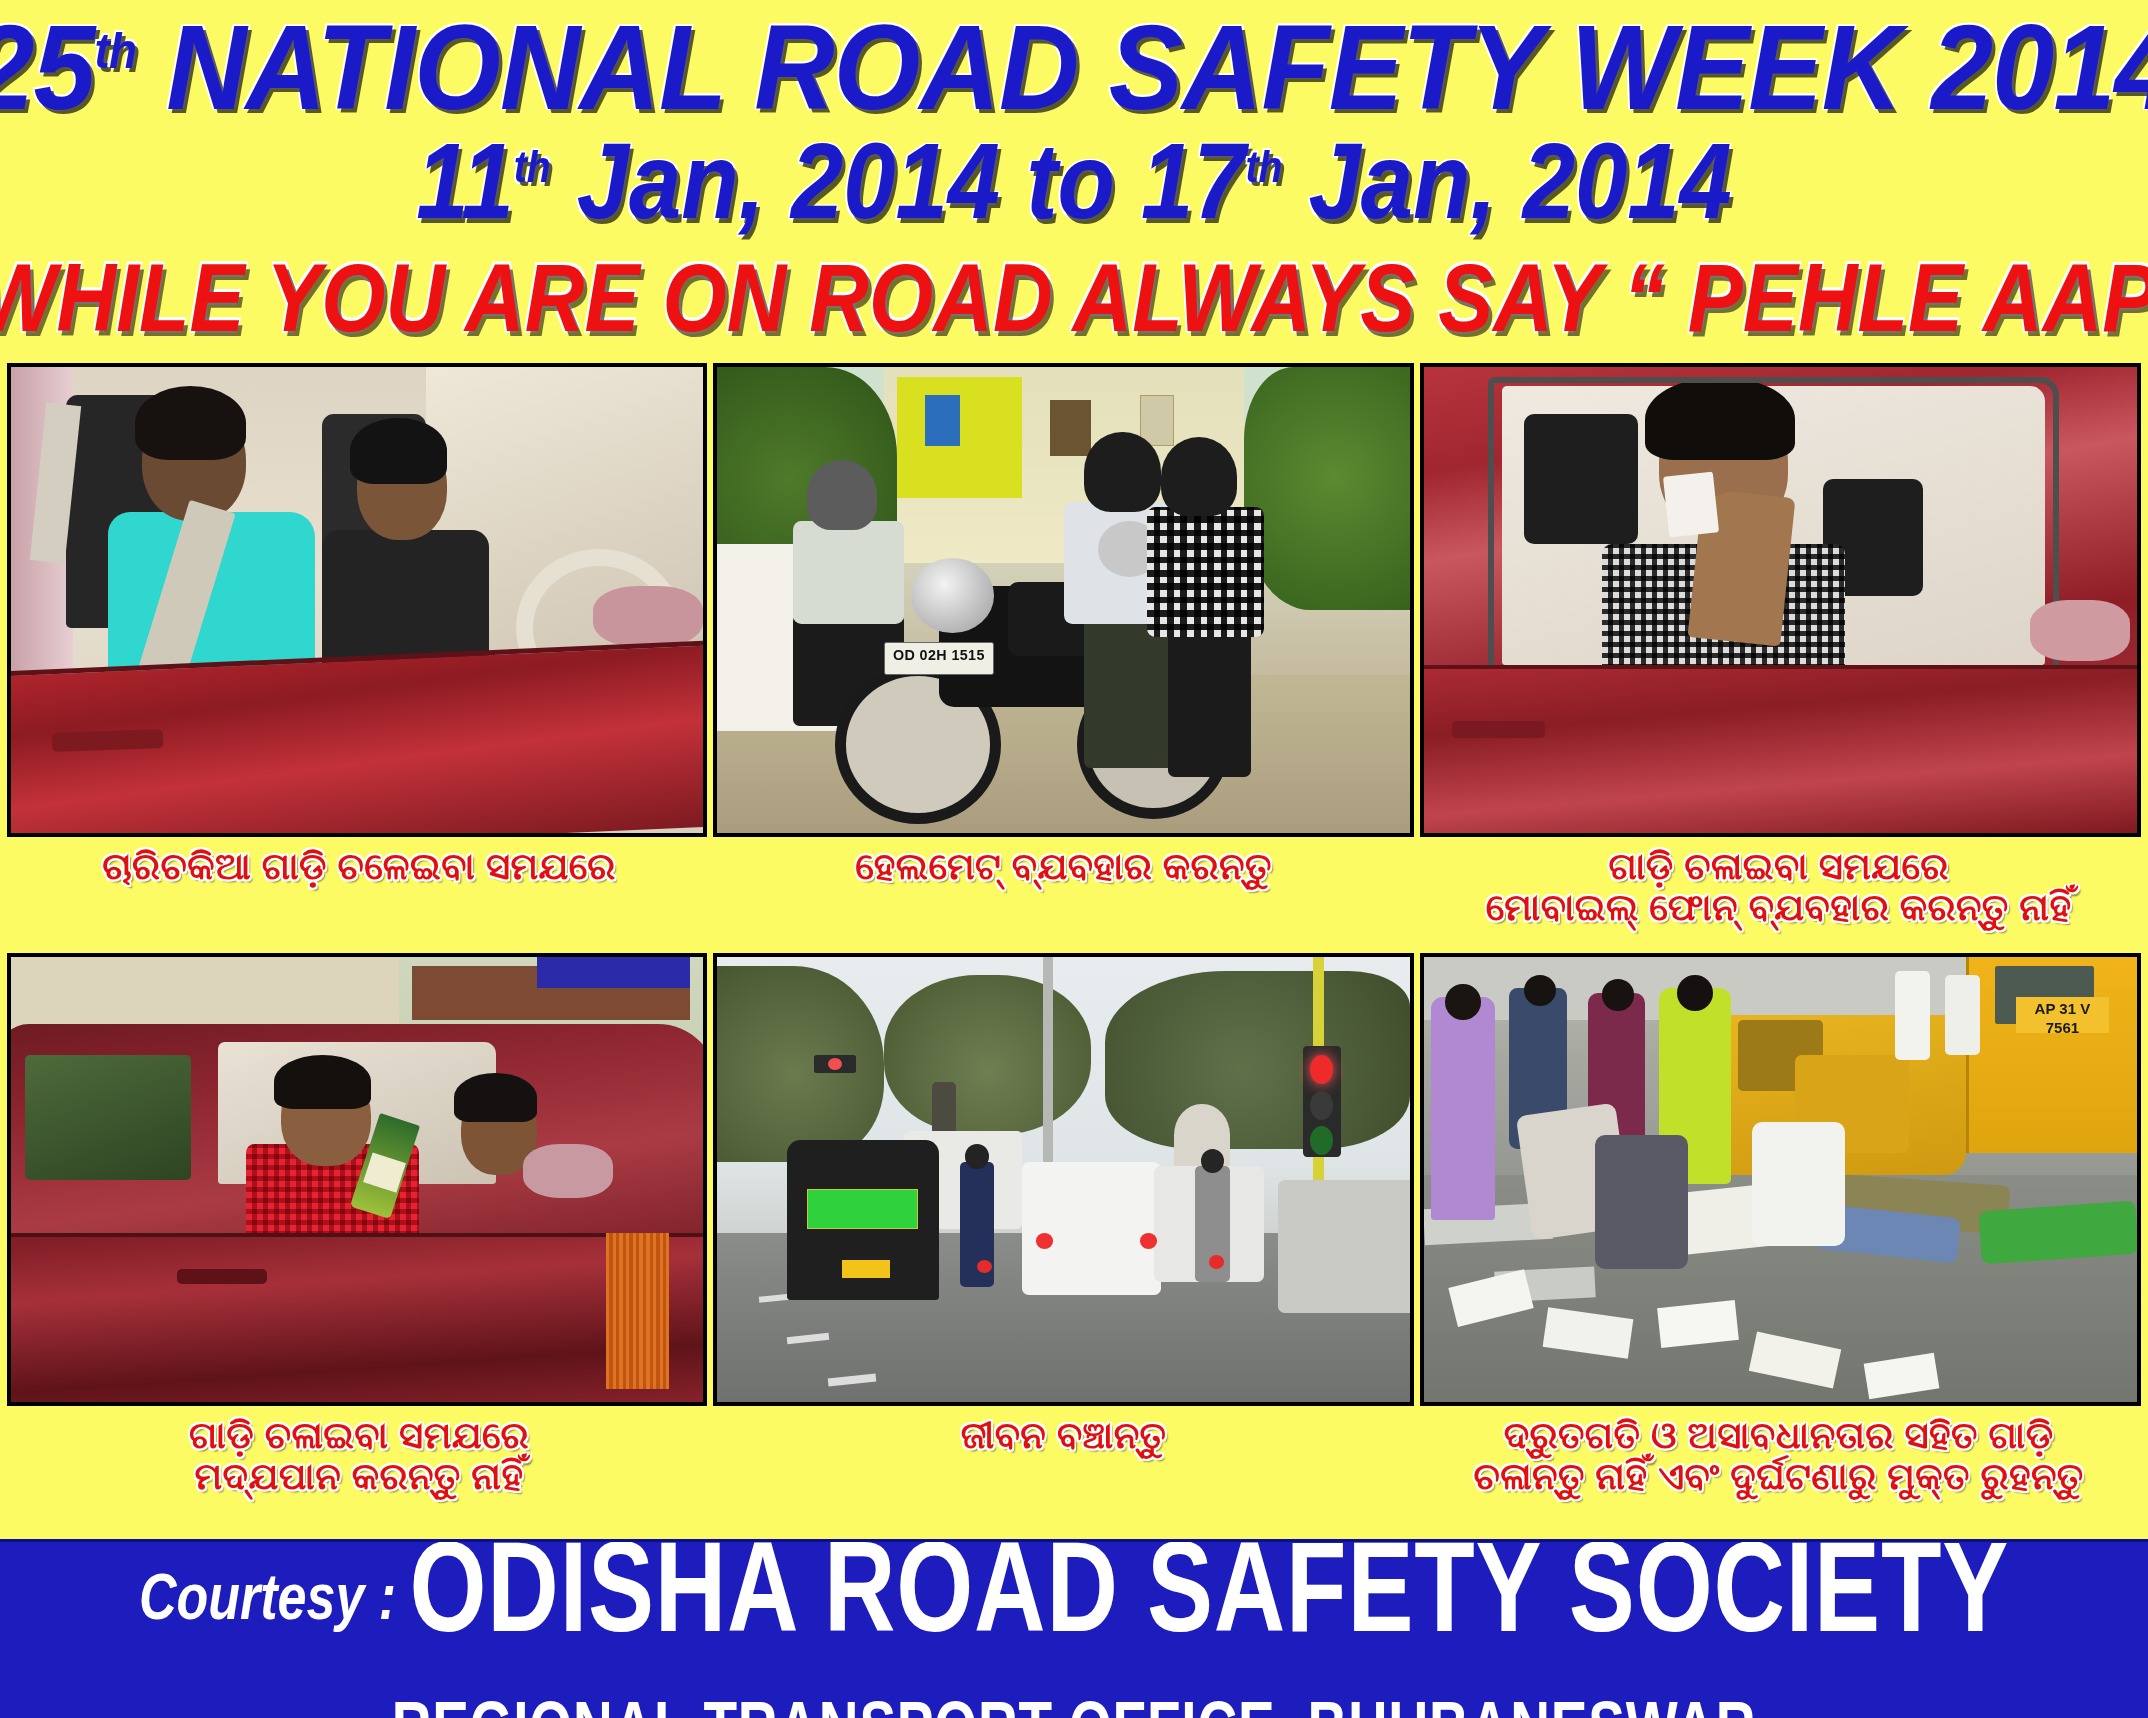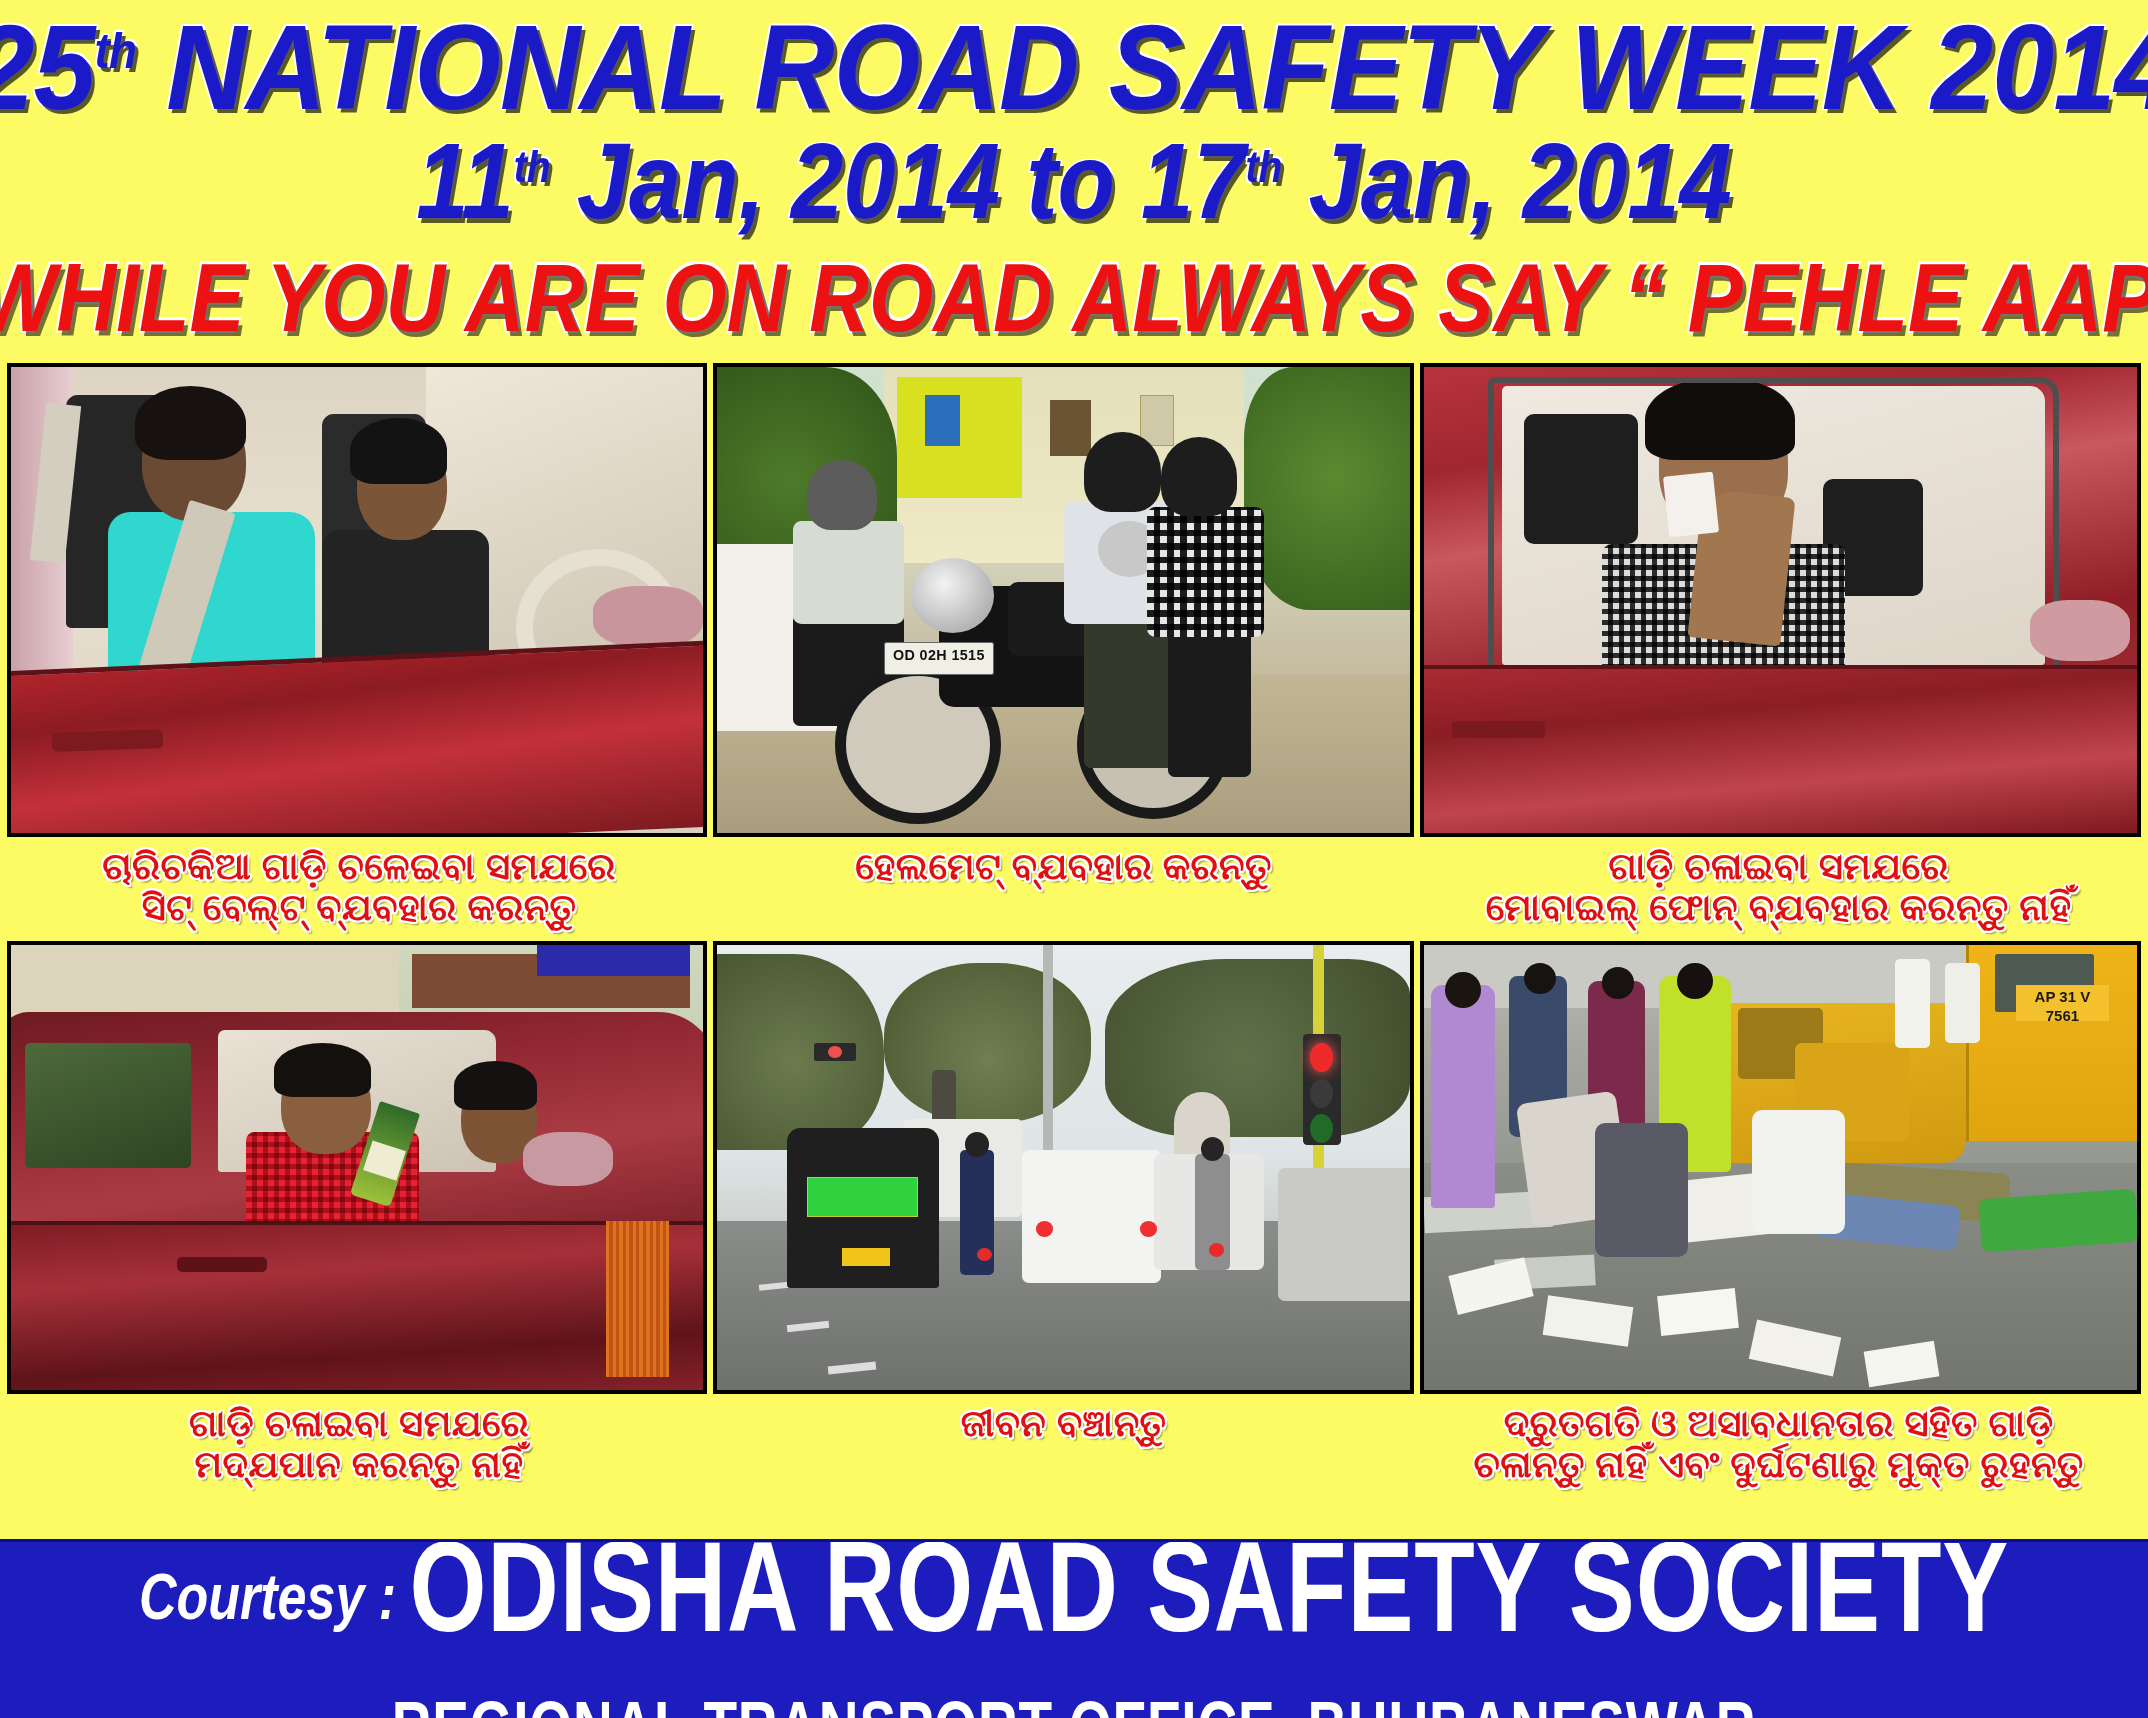--- a/index.html
+++ b/index.html
@@ -71,21 +71,21 @@
     color:#E01010;
     letter-spacing:0.4px;
     text-shadow:
       -1.7px -1.7px 0 #ffffff,  1.7px -1.7px 0 #ffffff,
       -1.7px  1.7px 0 #ffffff,  1.7px  1.7px 0 #ffffff,
        0px -1.7px 0 #ffffff,  0px  1.7px 0 #ffffff,
       -1.7px  0px 0 #ffffff,  1.7px  0px 0 #ffffff,
        2.5px  3.4px 1.7px rgba(0,0,0,0.45);
     white-space:nowrap;
   }
-  .cap-row1 { height:104px; }
+  .cap-row1 { height:116px; }
   .cap-row2 { height:102px; }
 
   
   .footer {
     position:absolute; left:0; right:0; bottom:0;
     height:179px;
     background:#1D1DBE;
     border-top:3.4px solid #0d0d8f;
     overflow:hidden;
   }
@@ -369,21 +369,20 @@
         <div class="ab p3-door"></div>
         <div class="ab p3-dhandle"></div>
         <div class="ab p3-mirror"></div>
       </div>
     </div>
   </div>
 
   <div class="cap-row cap-row1">
     <div class="cap">
       <div class="cap-line">ଚାରିଚକିଆ ଗାଡ଼ି ଚଳେଇବା ସମଯରେ</div>
-      <div class="cap-line">ସିଟ୍ ବେଲ୍ଟ୍ ବ୍ଯବହାର କରନ୍ତୁ</div>
     </div>
     <div class="cap">
       <div class="cap-line">ହେଲମେଟ୍ ବ୍ଯବହାର କରନ୍ତୁ</div>
     </div>
     <div class="cap wide">
       <div class="cap-line">ଗାଡ଼ି ଚଳାଇବା ସମଯରେ</div>
       <div class="cap-line">ମୋବାଇଲ୍ ଫୋନ୍ ବ୍ଯବହାର କରନ୍ତୁ ନାହିଁ</div>
     </div>
   </div>
 

